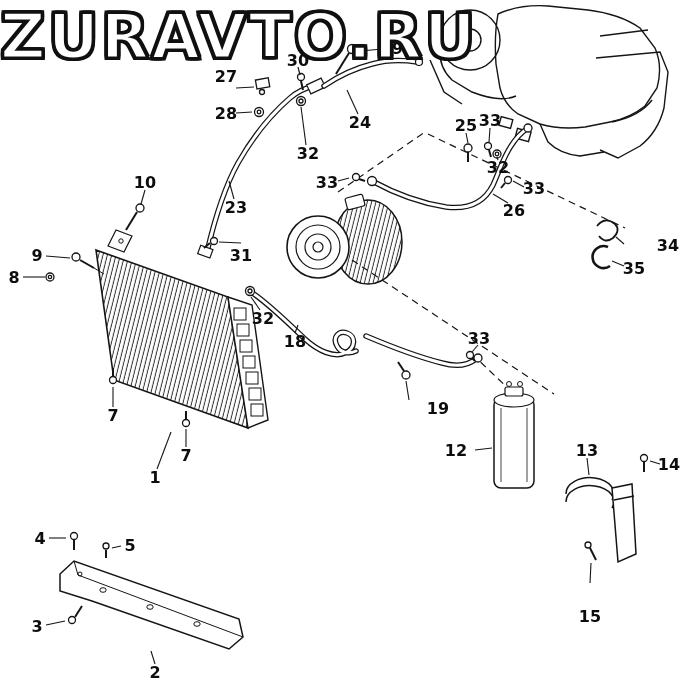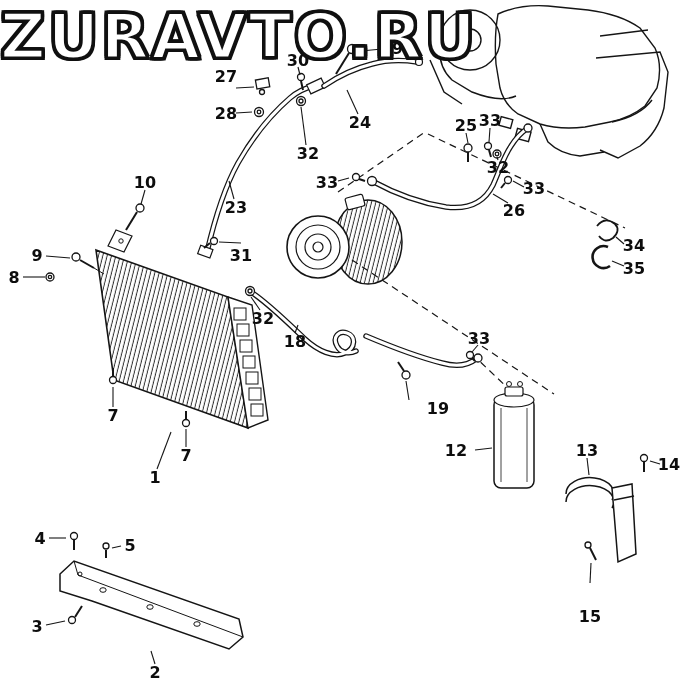--- a/index.html
+++ b/index.html
@@ -262,21 +262,21 @@
       <div class="part-label" style="left: 466px; top: 125px;">25</div>
       <div class="part-label" style="left: 490px; top: 120px;">33</div>
       <div class="part-label" style="left: 308px; top: 153px;">32</div>
       <div class="part-label" style="left: 327px; top: 182px;">33</div>
       <div class="part-label" style="left: 498px; top: 167px;">32</div>
       <div class="part-label" style="left: 534px; top: 188px;">33</div>
       <div class="part-label" style="left: 514px; top: 210px;">26</div>
       <div class="part-label" style="left: 236px; top: 207px;">23</div>
       <div class="part-label" style="left: 145px; top: 182px;">10</div>
       <div class="part-label" style="left: 241px; top: 243px; margin-top: 12px;">31</div>
-      <div class="part-label" style="left: 634px; top: 245px;">34</div>
+      <div class="part-label" style="left: 668px; top: 245px;">34</div>
       <div class="part-label" style="left: 634px; top: 268px;">35</div>
       <div class="part-label" style="left: 37px; top: 255px;">9</div>
       <div class="part-label" style="left: 14px; top: 277px;">8</div>
       <div class="part-label" style="left: 263px; top: 318px;">32</div>
       <div class="part-label" style="left: 295px; top: 341px;">18</div>
       <div class="part-label" style="left: 479px; top: 338px;">33</div>
       <div class="part-label" style="left: 113px; top: 415px;">7</div>
       <div class="part-label" style="left: 410px; top: 408px; margin-left: 28px;">19</div>
       <div class="part-label" style="left: 456px; top: 450px;">12</div>
       <div class="part-label" style="left: 186px; top: 455px;">7</div>

